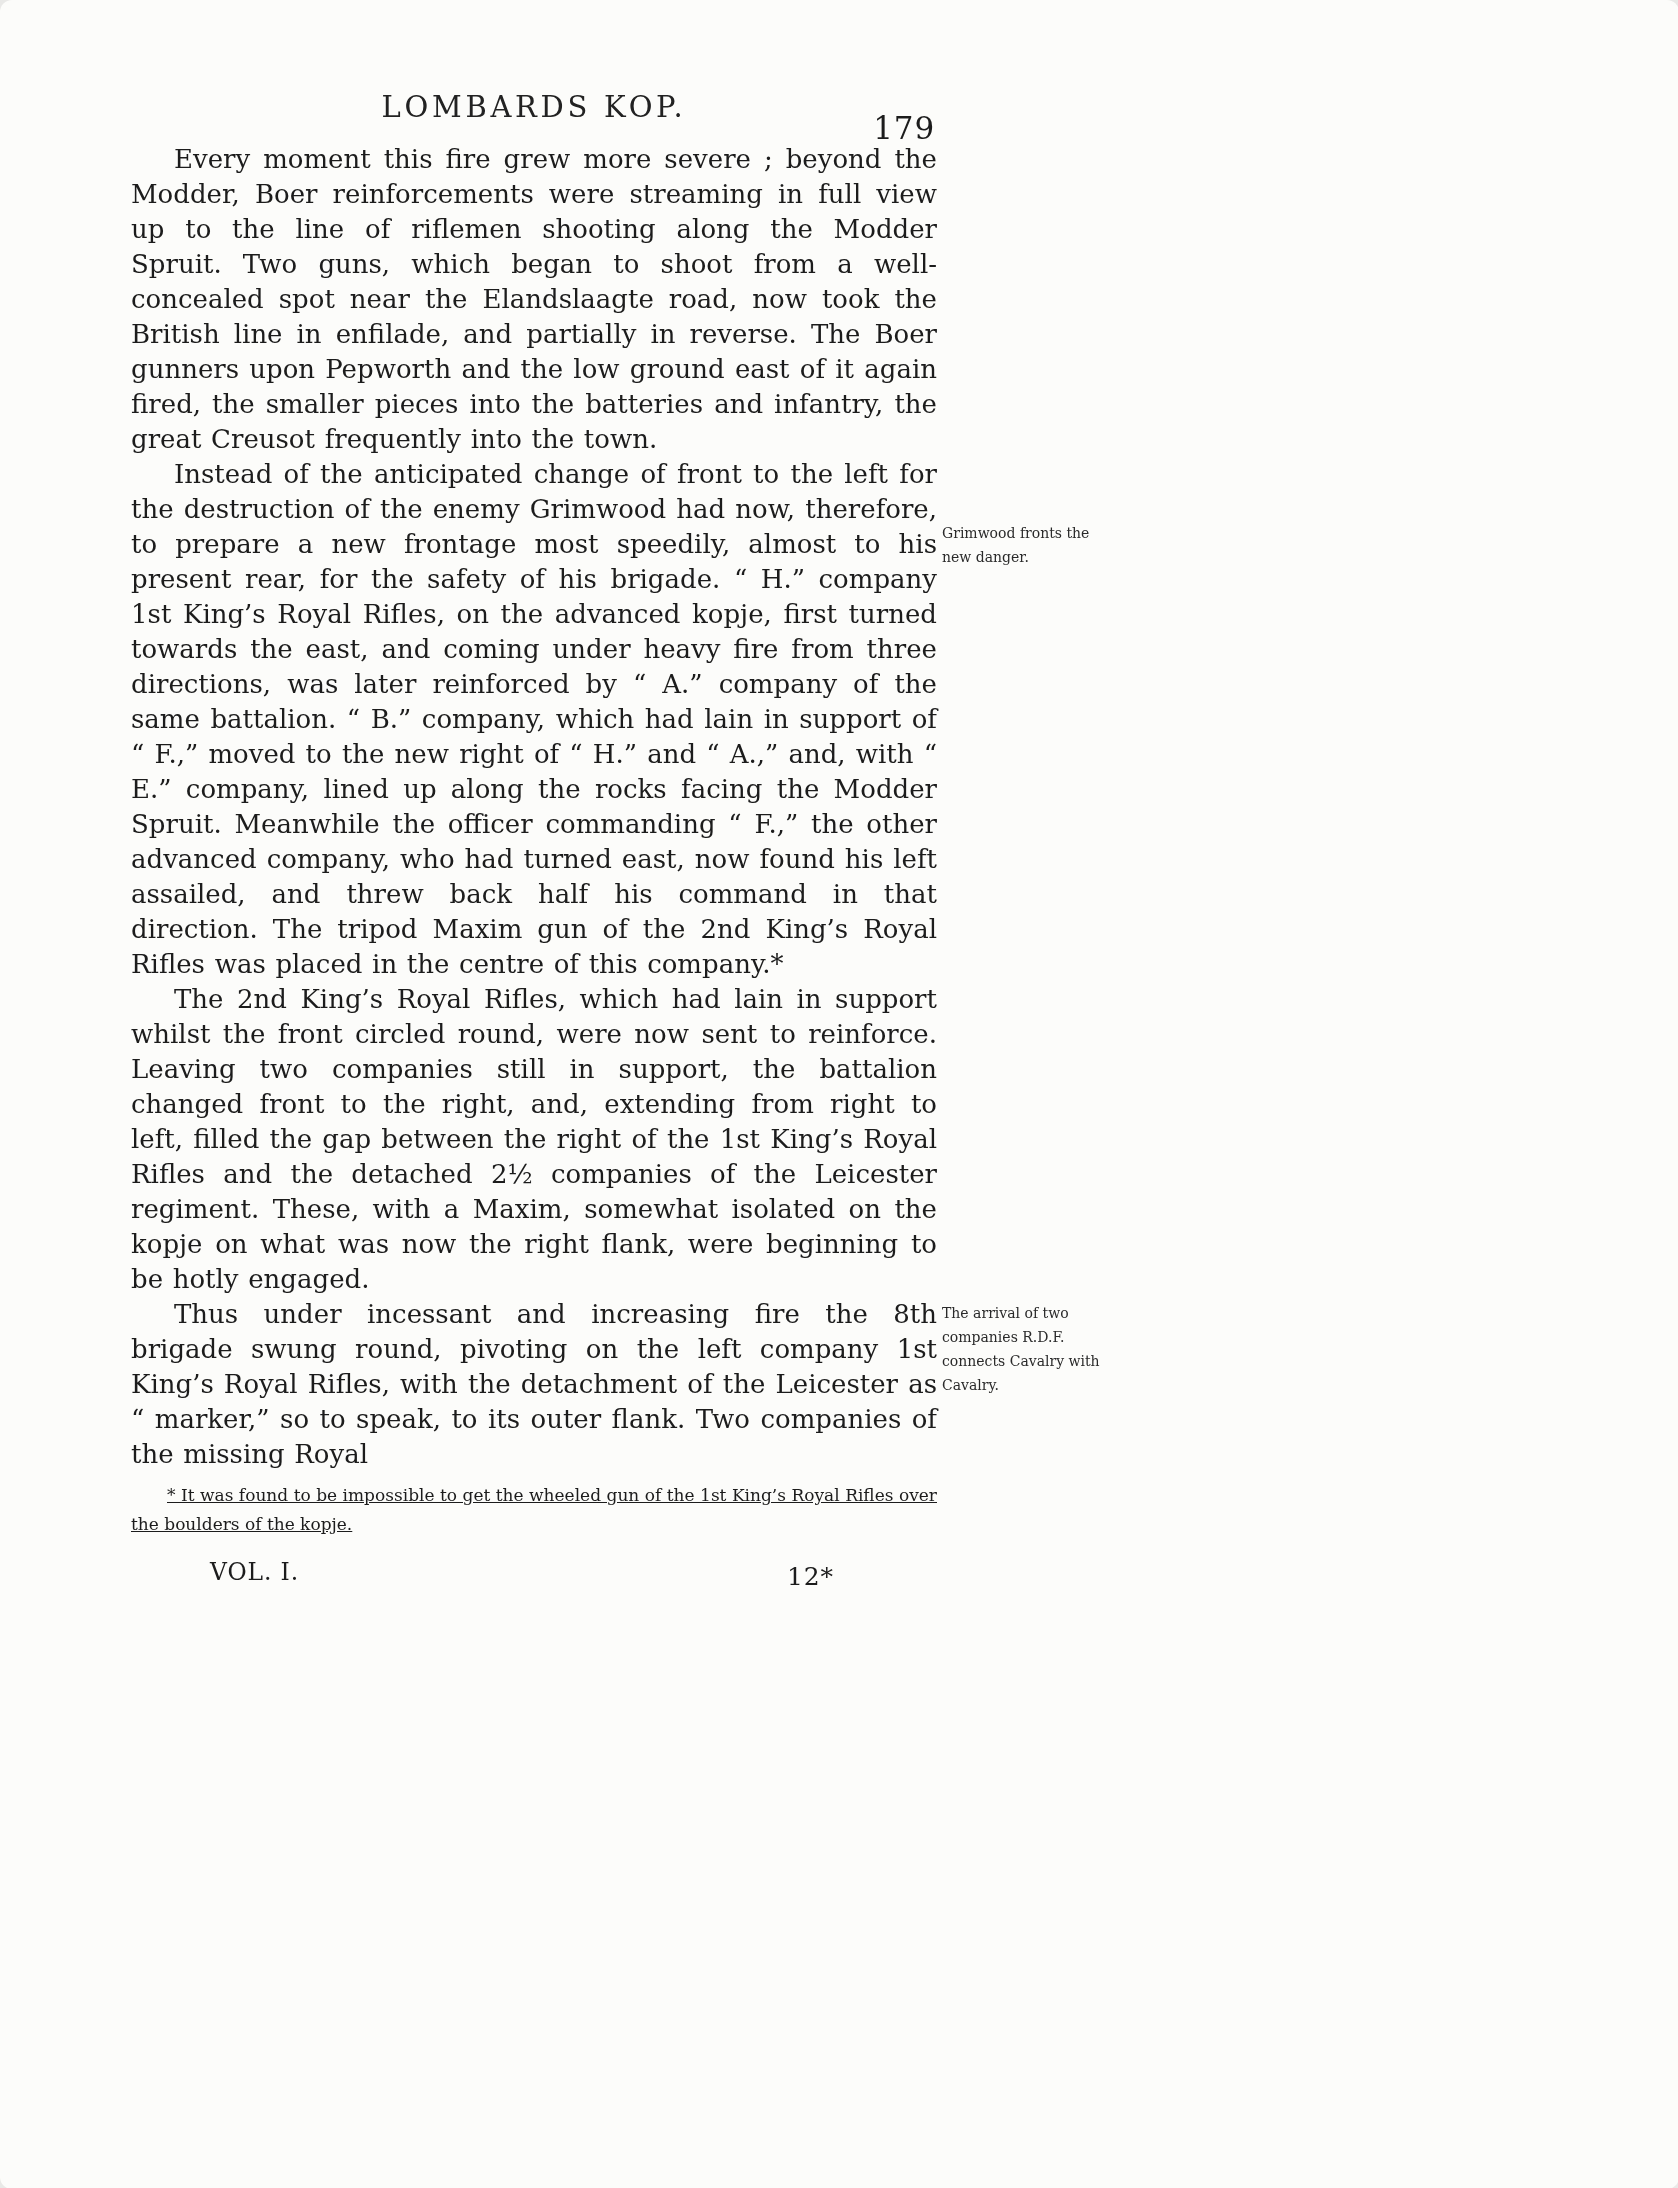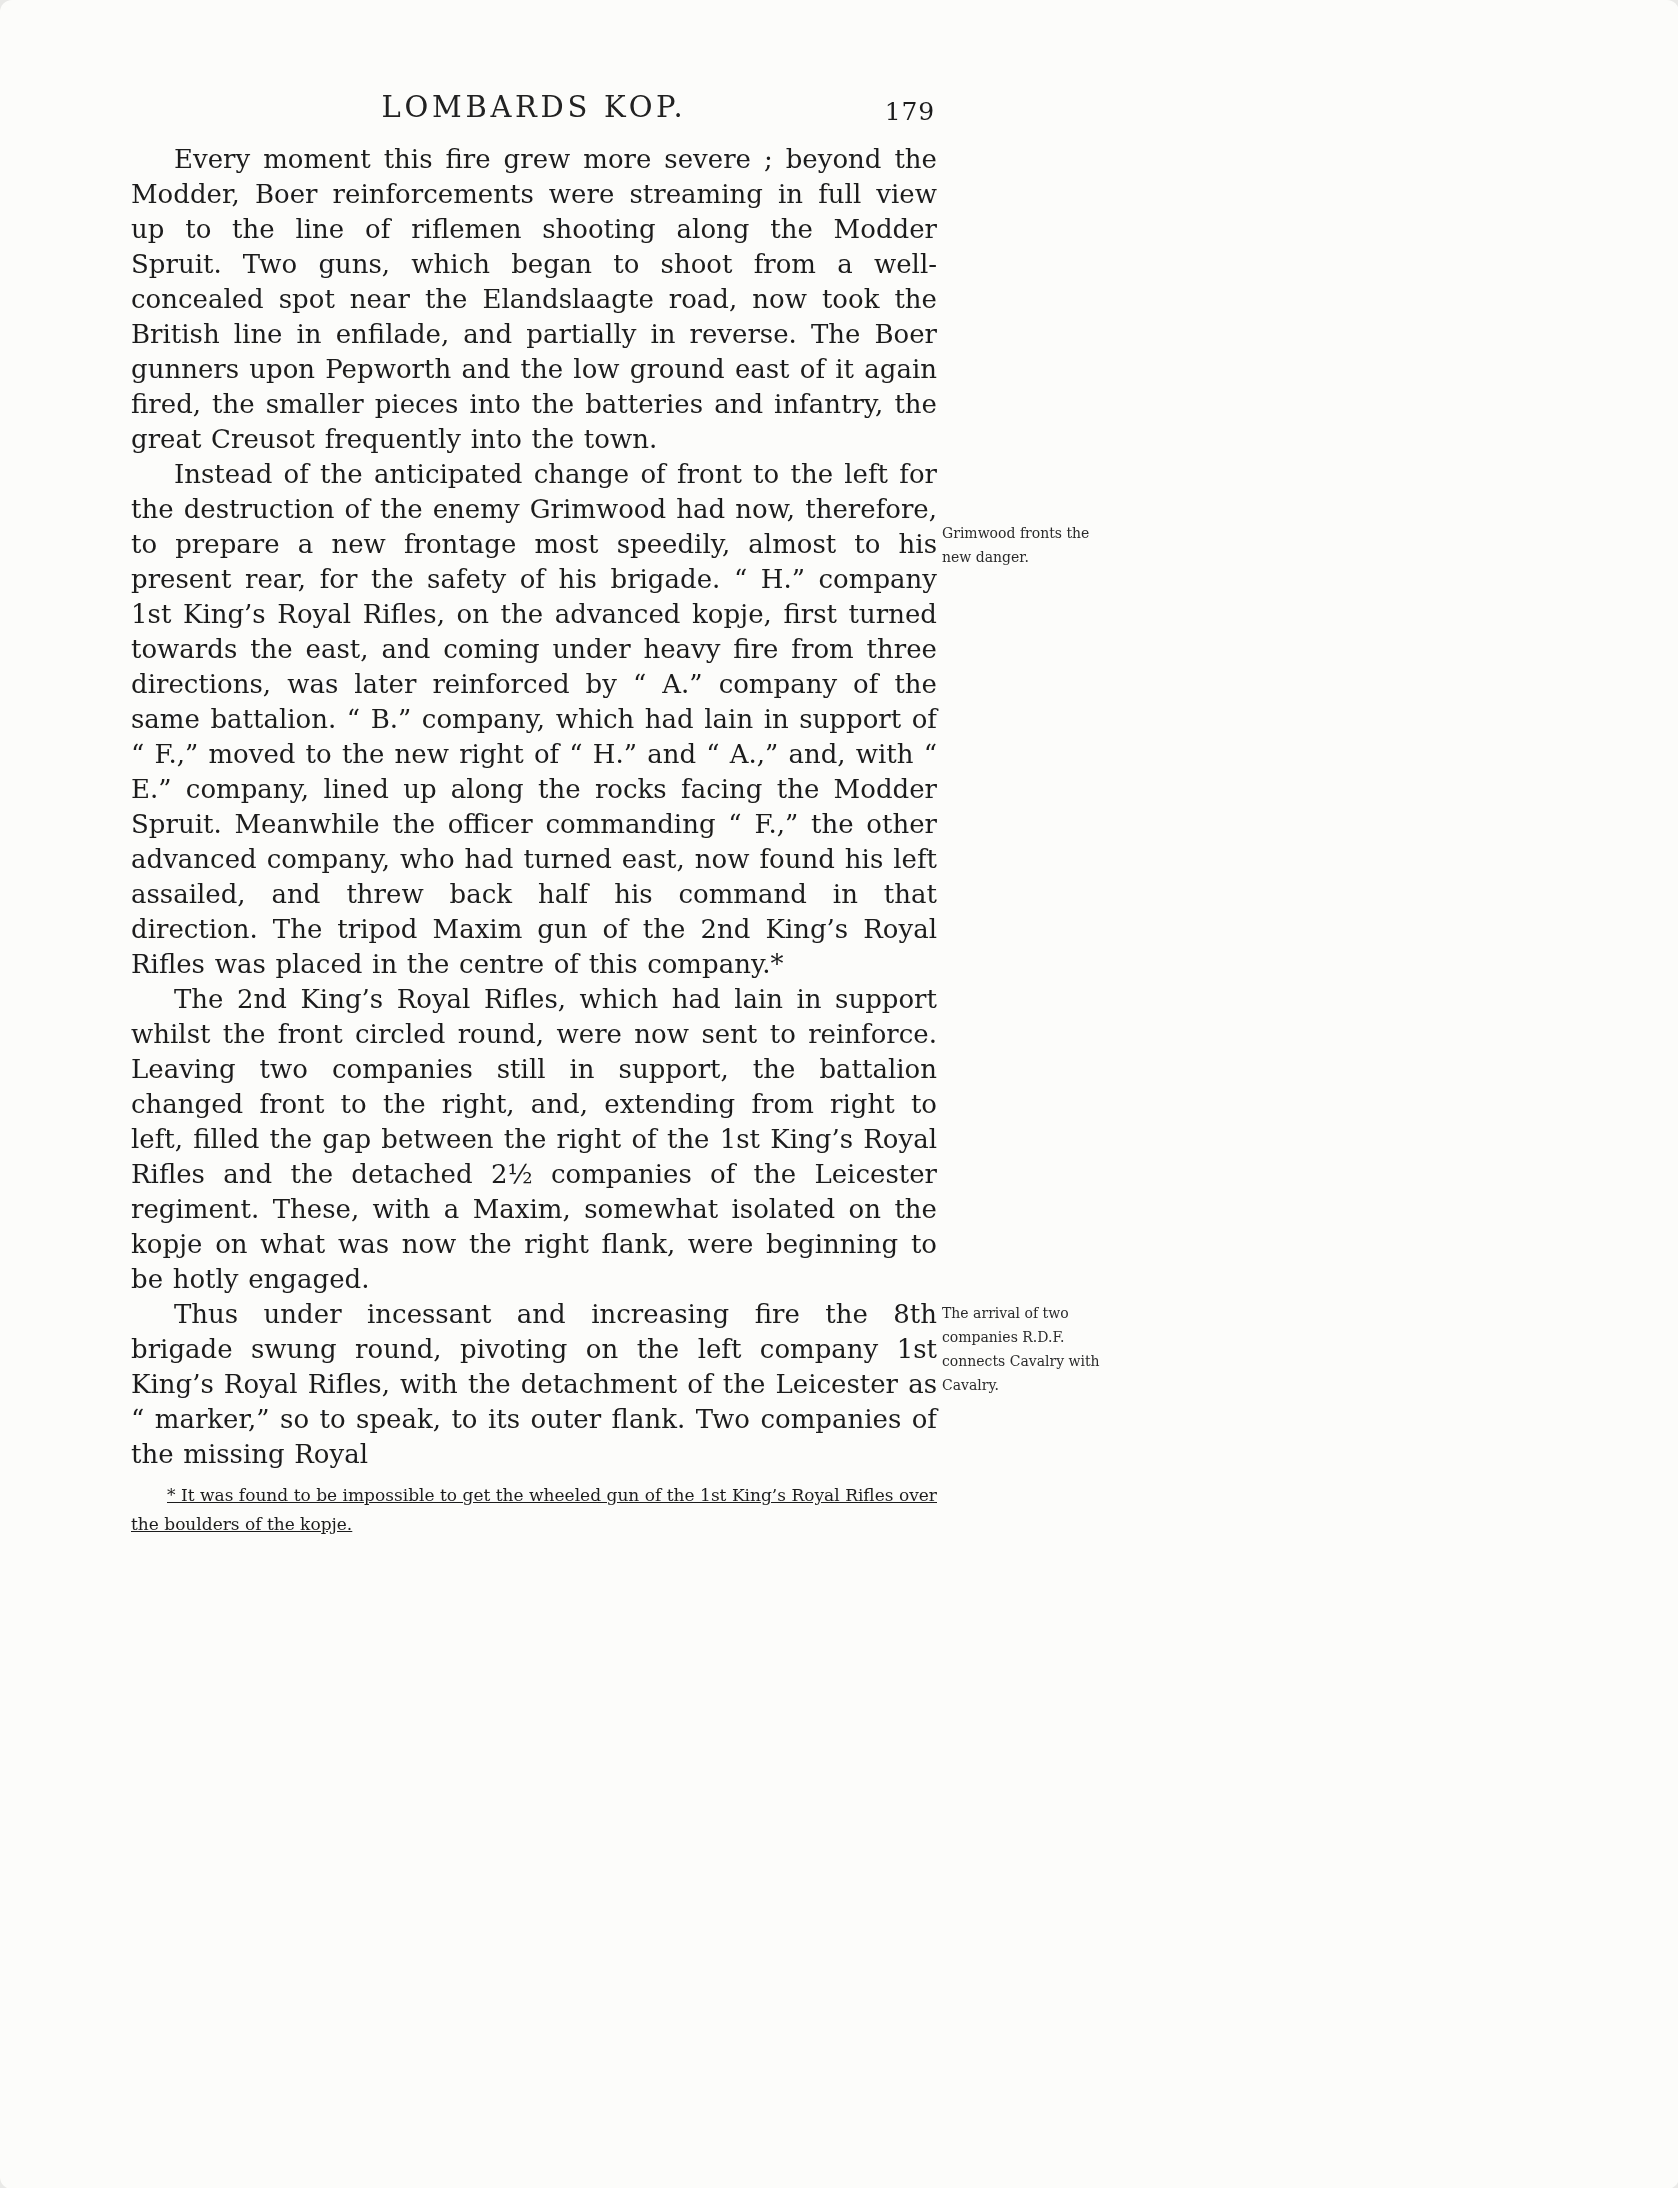--- a/index.html
+++ b/index.html
@@ -29,22 +29,22 @@
   .running-title {
     display: block;
     text-align: center;
     font-size: 29px;
     letter-spacing: 3.7px;
     color: #222;
   }
   .page-number {
     position: absolute;
     right: 1.9px;
-    top: 7px;
-    font-size: 25px;
+    top: 20px;
+    font-size: 31px;
     letter-spacing: 0.9px;
   }
   
   .main-text {
     position: absolute;
     top: 142px;
     left: 131px;
     width: 806px;
   }
   .para-row {
@@ -131,17 +131,21 @@
 
     <div class="para-row">
       <p>Thus under incessant and increasing fire the 8th brigade swung round, pivoting on the left company 1st King’s Royal Rifles, with the detachment of the Leicester as “ marker,” so to speak, to its outer flank.  Two companies of the missing Royal</p>
       <aside class="margin-note note-offset-top">The arrival of two companies R.D.F. connects Cavalry with Cavalry.</aside>
     </div>
 
     <div class="footnote">
       <p>* It was found to be impossible to get the wheeled gun of the 1st King’s Royal Rifles over the boulders of the kopje.</p>
     </div>
 
+    <div class="footer">
+      <span class="volume">VOL.  I.</span>
+      <span class="signature">12*</span>
+    </div>
 
   </div>
 
 </div>
 
 
 </body></html>

